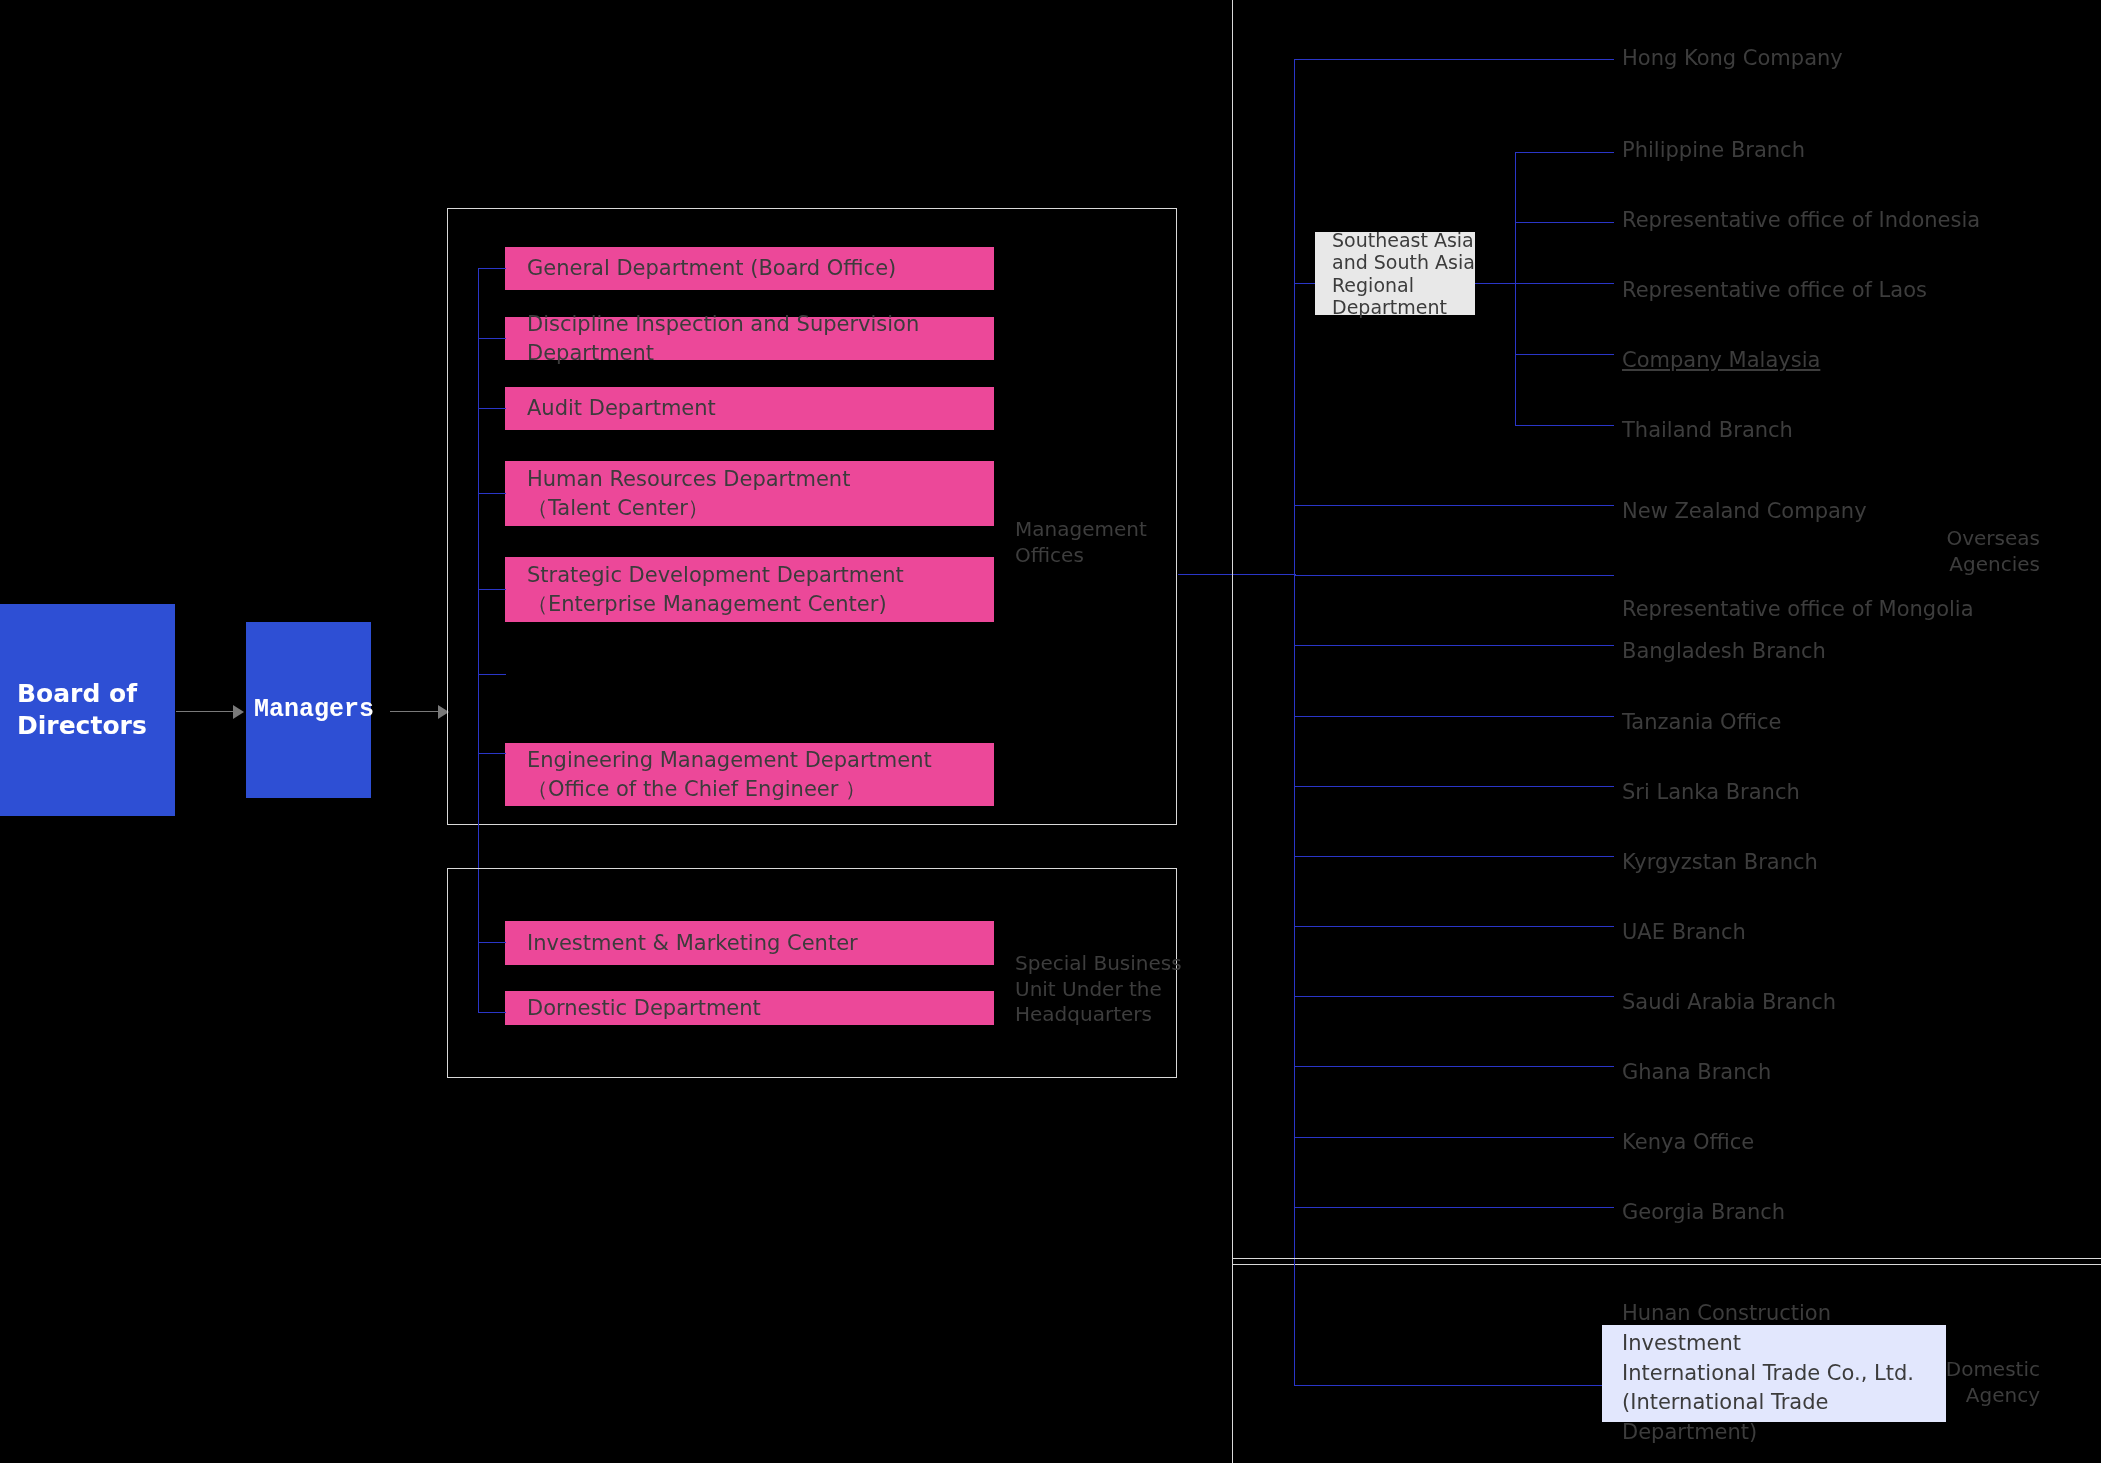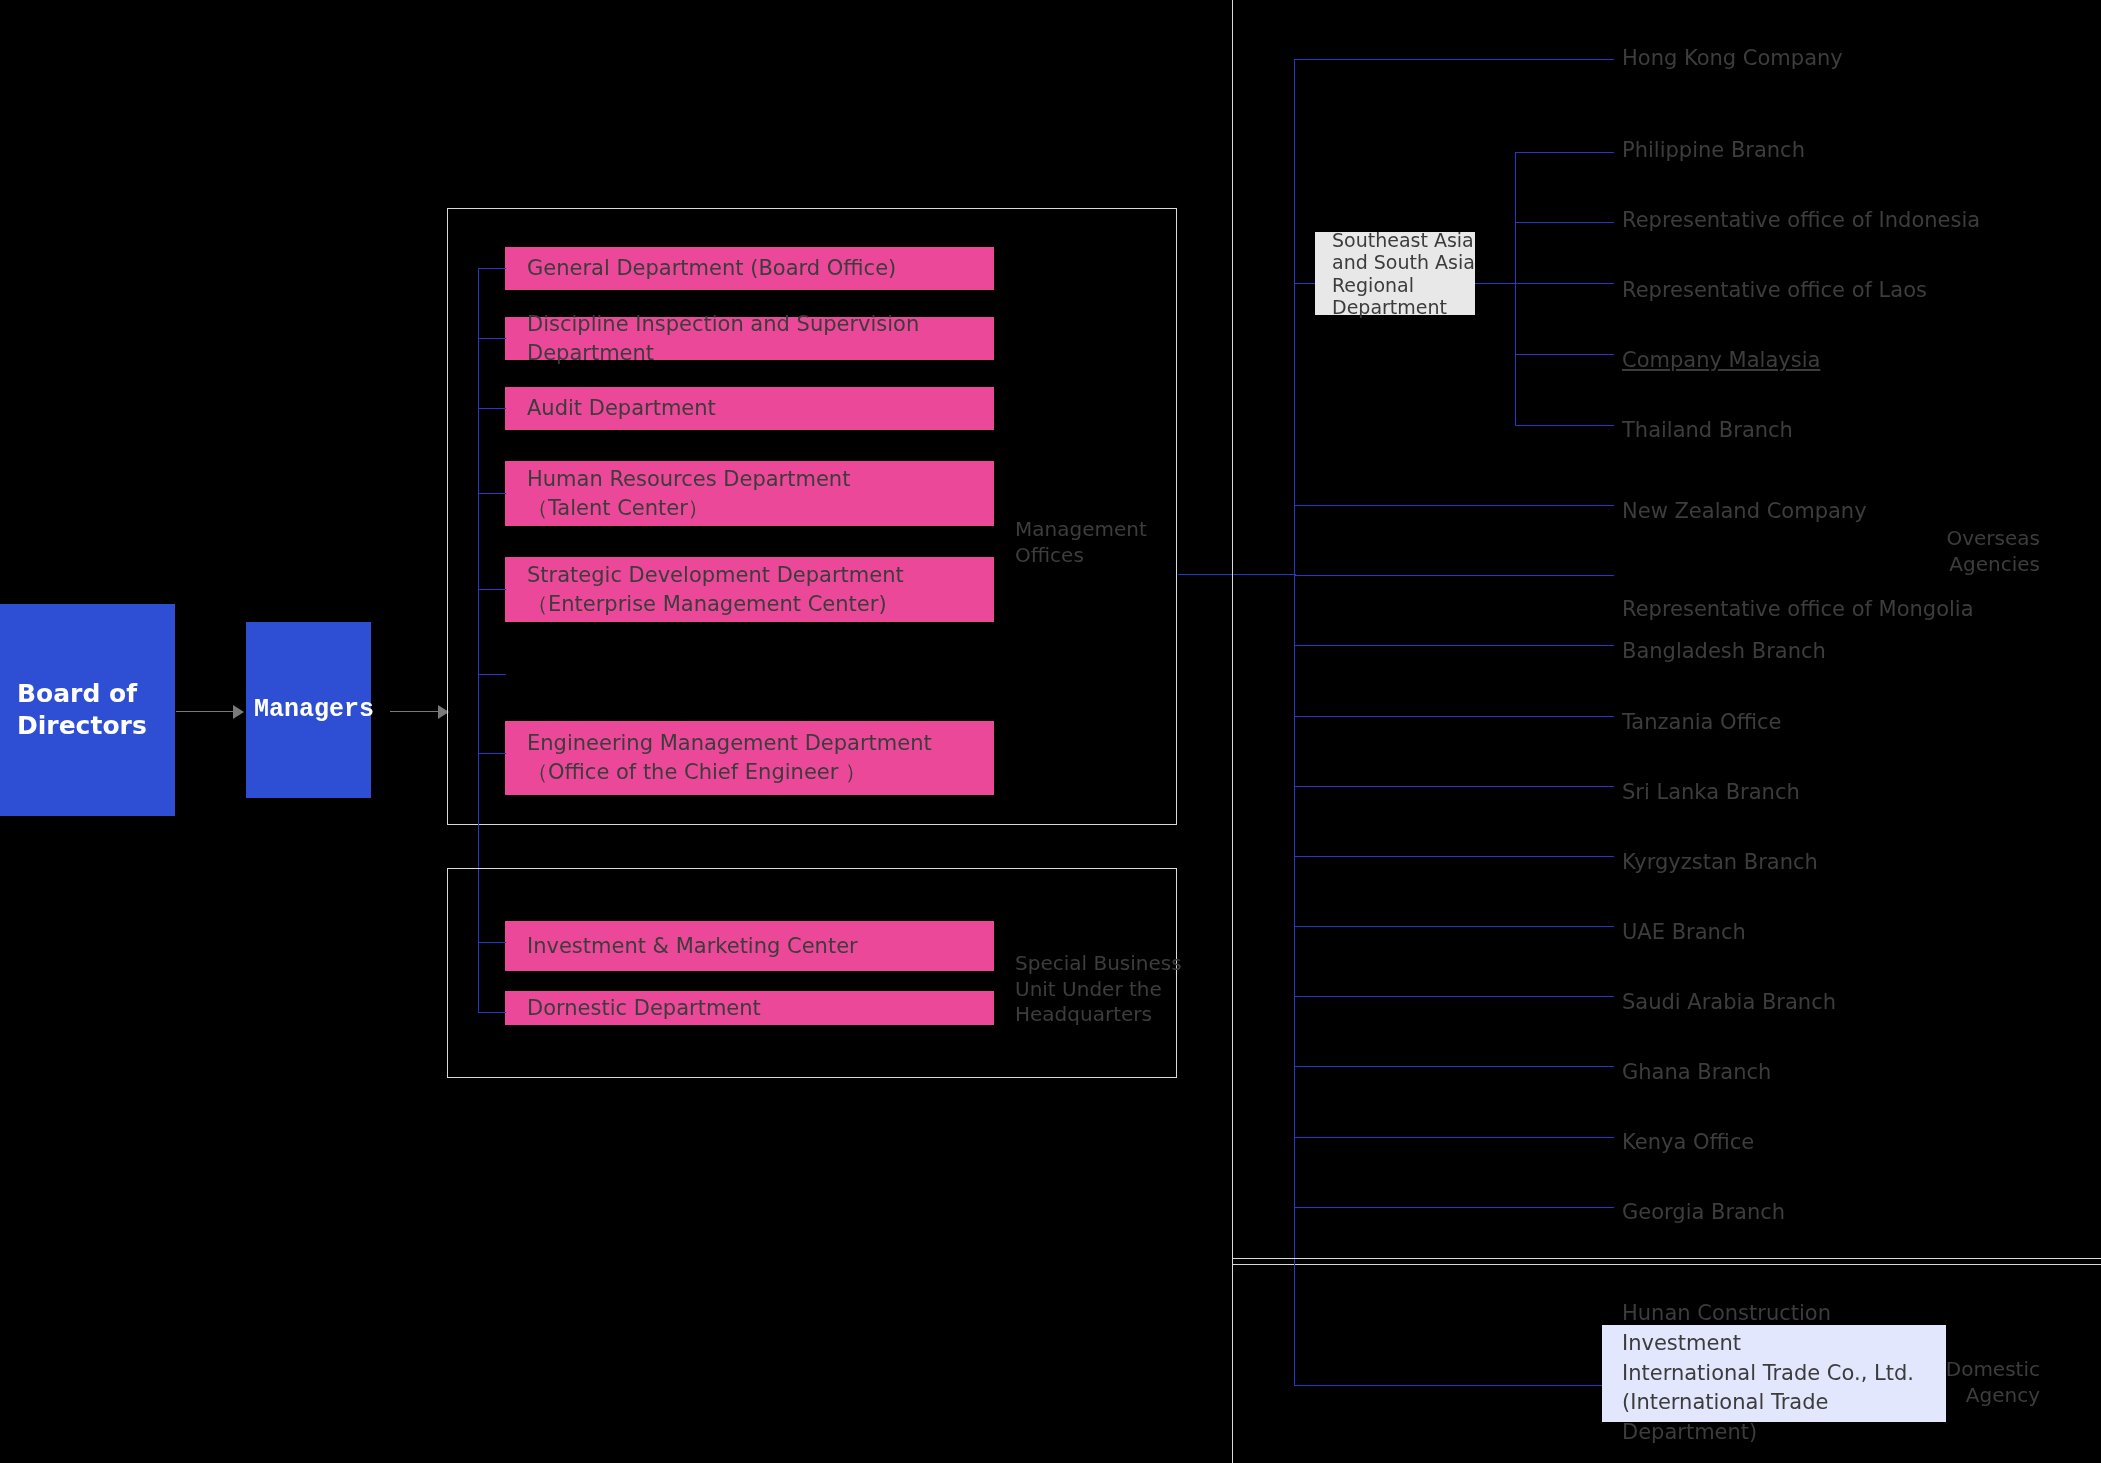--- a/index.html
+++ b/index.html
@@ -174,35 +174,35 @@
   <div class="hline" style="left:478px;top:493px;width:28px;"></div>
 
   <div class="chip" style="top:557px;height:65px;">
     <span>Strategic Development Department</span>
     <span>（Enterprise Management Center)</span>
   </div>
   <div class="hline" style="left:478px;top:589px;width:28px;"></div>
 
   <div class="hline" style="left:478px;top:674px;width:28px;"></div>
 
-  <div class="chip" style="top:721px;height:74px;">
+  <div class="chip" style="top:743px;height:63px;">
     <span>Engineering Management Department</span>
     <span>（Office of the Chief Engineer ）</span>
   </div>
   <div class="hline" style="left:478px;top:753px;width:28px;"></div>
 
   <div id="special-unit-box" class="group-box"></div>
 
   <div id="label-special" class="group-label">
     <div>Special Business</div>
     <div>Unit Under the</div>
     <div>Headquarters</div>
   </div>
 
-  <div class="chip" style="top:921px;height:50px;">
+  <div class="chip" style="top:921px;height:44px;">
     <span>Investment &amp; Marketing Center</span>
   </div>
   <div class="hline" style="left:478px;top:942px;width:28px;"></div>
 
   <div class="chip" style="top:991px;height:34px;">
     <span>Dornestic Department</span>
   </div>
   <div class="hline" style="left:478px;top:1012px;width:28px;"></div>
 
   <div class="hline" style="left:1178px;top:574px;width:118px;"></div>

